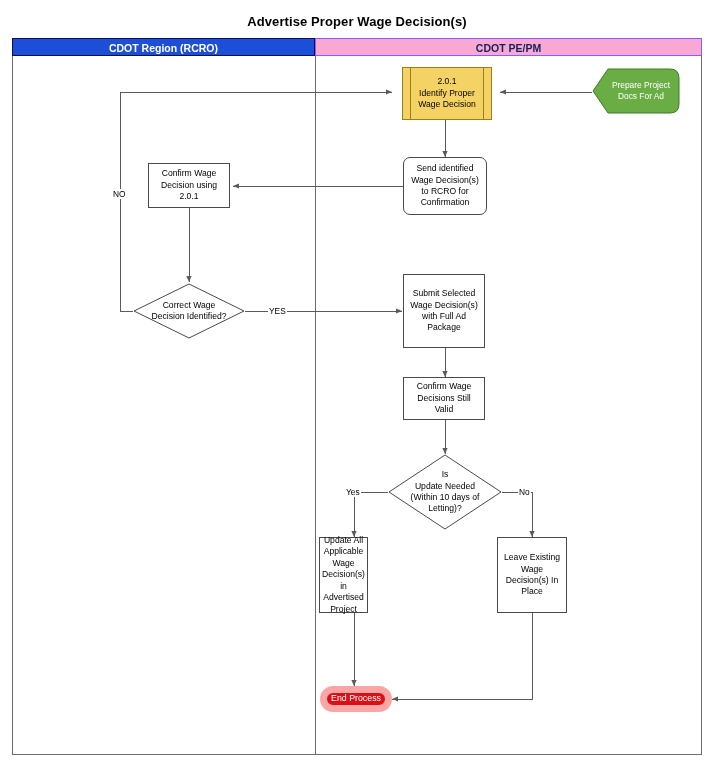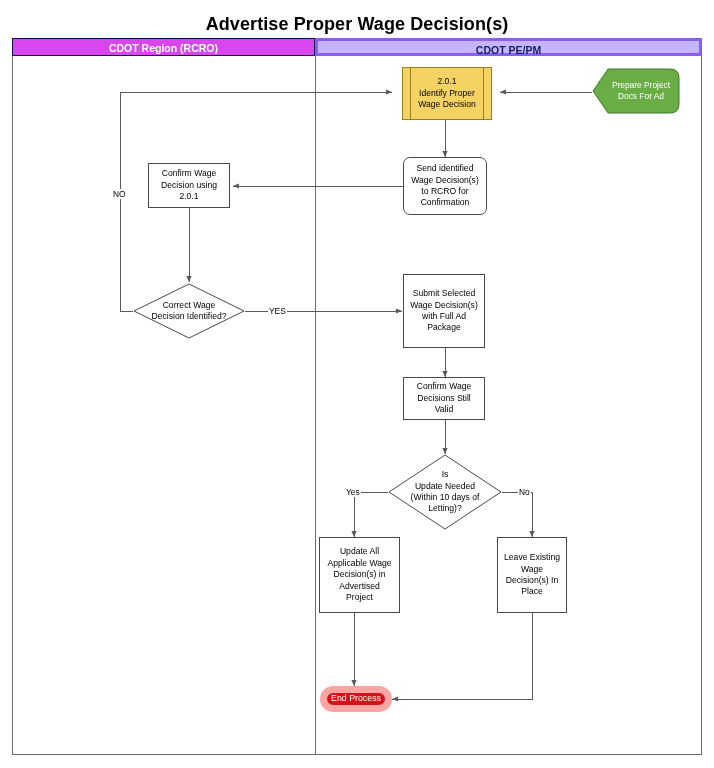--- a/index.html
+++ b/index.html
@@ -17,21 +17,21 @@
     height: 768px;
     overflow: hidden;
     background: #ffffff;
   }
   #title {
     position: absolute;
     left: 0;
     top: 14px;
     width: 714px;
     text-align: center;
-    font-size: 18px;
+    font-size: 13px;
     font-weight: bold;
     color: #000000;
     letter-spacing: 0.1px;
   }
   
   #frame {
     position: absolute;
     left: 12px;
     top: 38px;
     width: 690px;
@@ -46,30 +46,30 @@
     height: 18px;
     line-height: 18px;
     box-sizing: border-box;
     text-align: center;
     font-size: 10.5px;
     font-weight: bold;
   }
   #lane-rcro-header {
     left: 12px;
     width: 303px;
-    background: #d946ef;
+    background: #1d4ed8;
     color: #ffffff;
     border: 1px solid #0e1048;
   }
   #lane-pepm-header {
     left: 315px;
     width: 387px;
-    background: #c4b5fd;
+    background: #f9a8d4;
     color: #12205a;
-    border: 3px solid #8b5cf6;
+    border: 1px solid #8b5cf6;
   }
   #lane-divider {
     position: absolute;
     left: 315px;
     top: 56px;
     width: 1px;
     height: 699px;
     background: #6b6b6b;
   }
 
@@ -266,21 +266,21 @@
   <div class="node diamond" style="left:388px; top:454px; width:114px; height:76px;">
     <svg class="dshape" viewBox="0 0 114 76" preserveAspectRatio="none">
       <path d="M57,1 L113,38 L57,75 L1,38 Z" fill="#ffffff" stroke="#4a4a4a" stroke-width="1"></path>
     </svg>
     <span class="dtext">Is
 Update Needed
 (Within 10 days of
 Letting)?</span>
   </div>
 
-  <div class="node proc" style="left:319px; top:537px; width:81px; height:76px;">
+  <div class="node proc" style="left:319px; top:537px; width:49px; height:76px;">
     <span>Update All
 Applicable Wage
 Decision(s) in
 Advertised
 Project</span>
   </div>
 
   <div class="node proc" style="left:497px; top:537px; width:70px; height:76px;">
     <span>Leave Existing
 Wage

